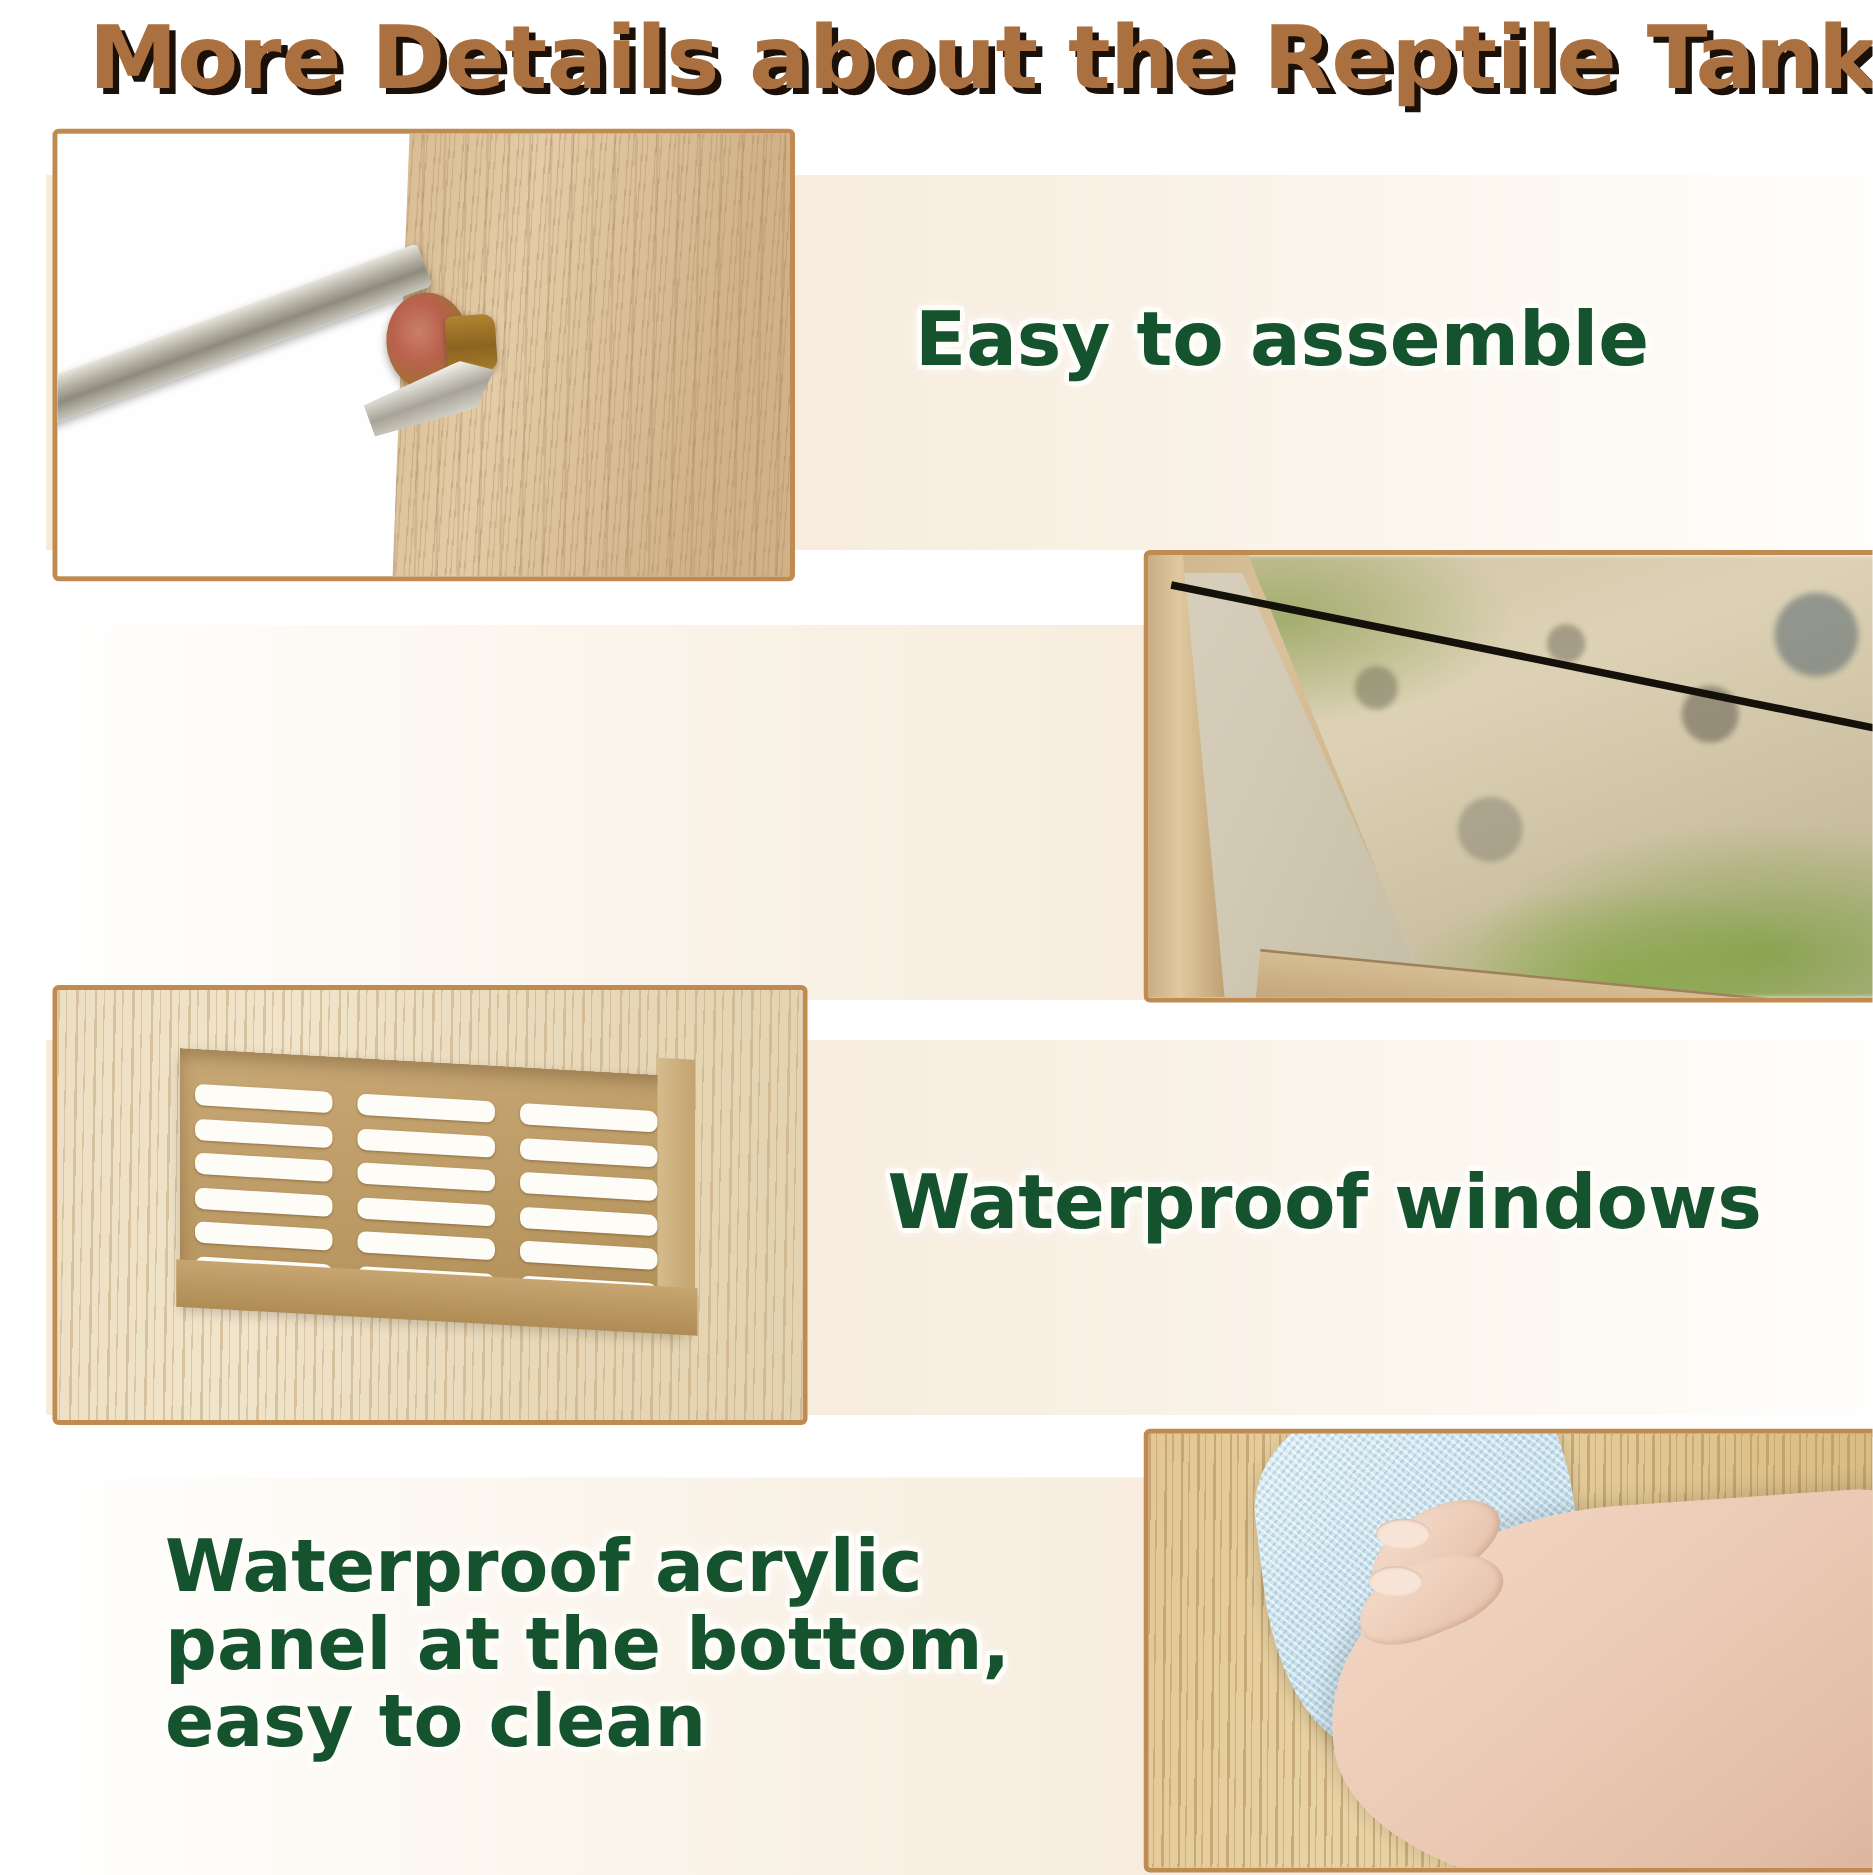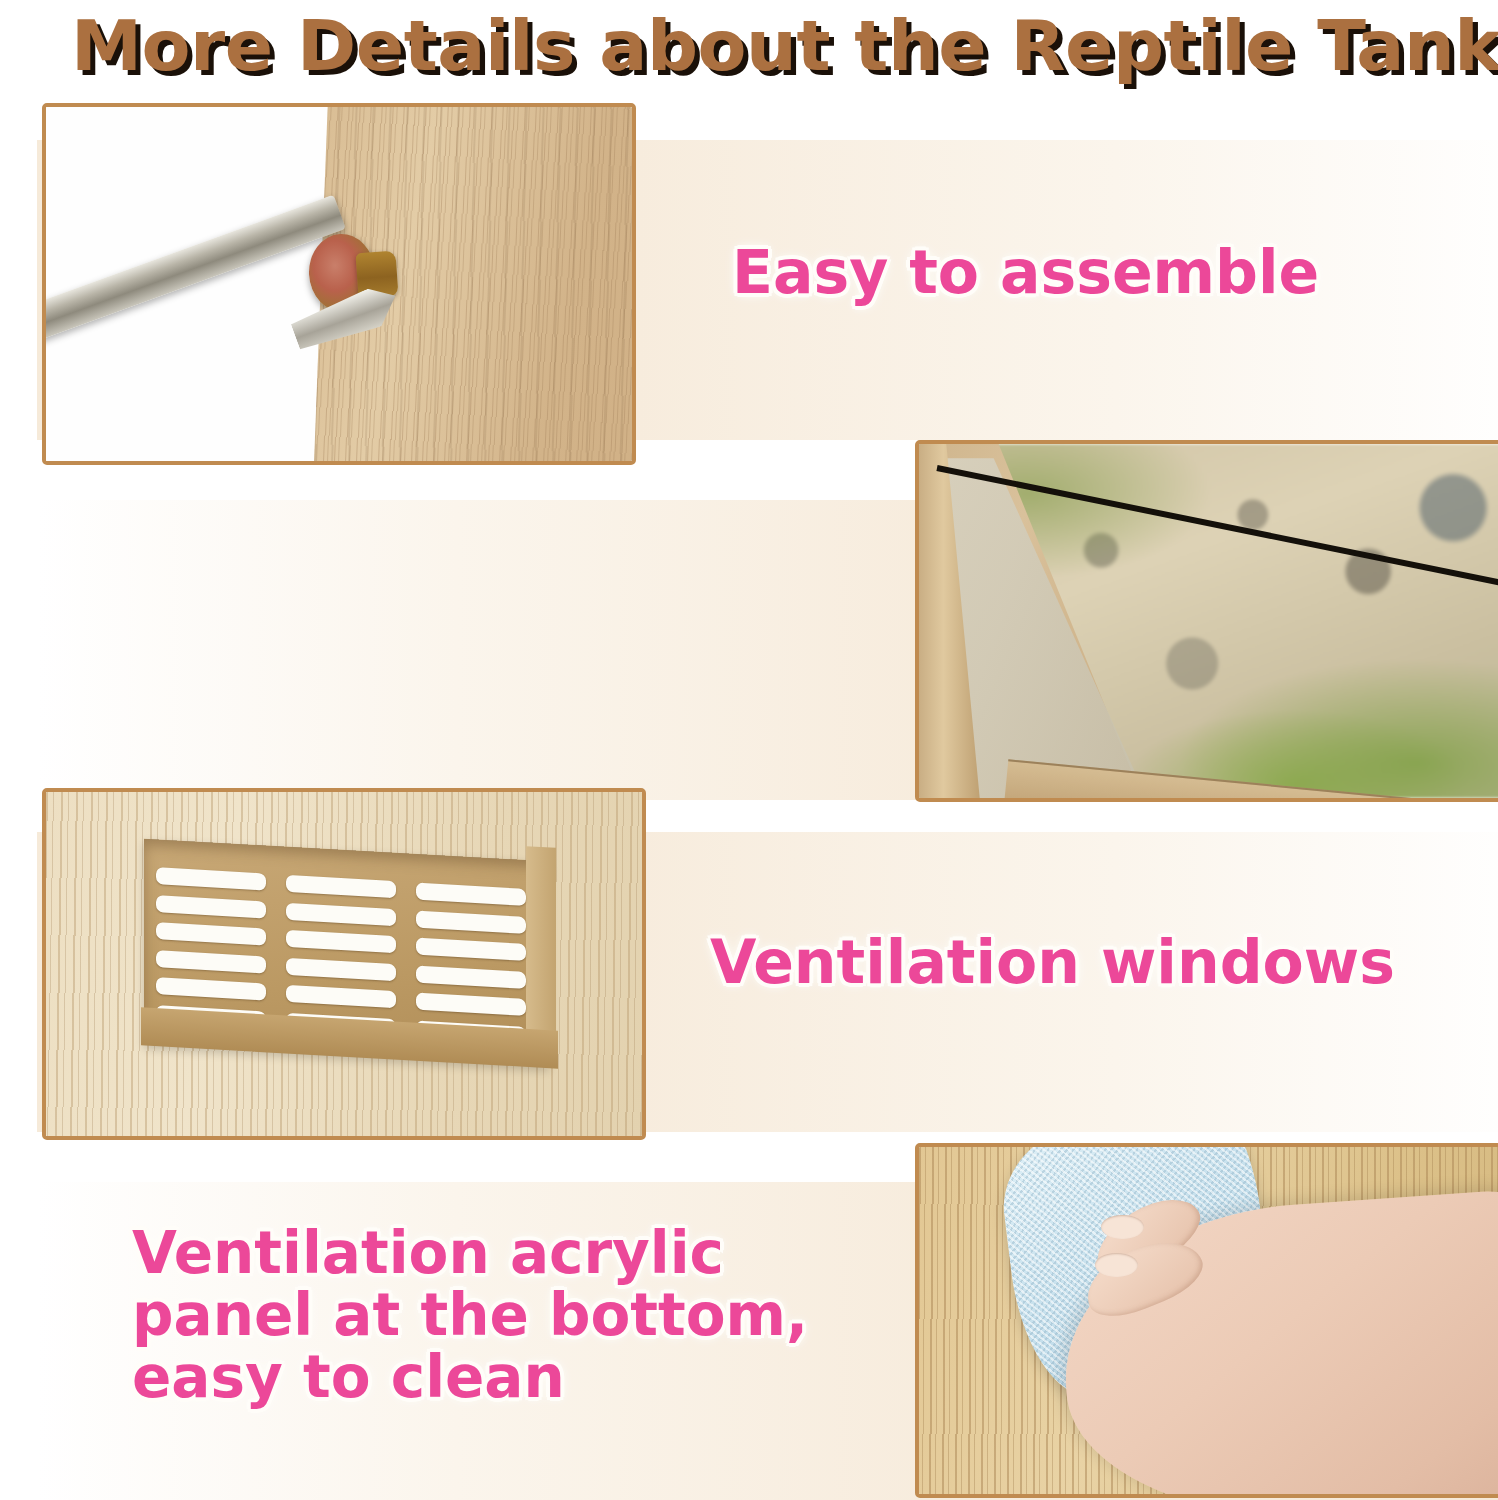--- a/index.html
+++ b/index.html
@@ -30,21 +30,21 @@
     background:linear-gradient(to left,#f6ead9 0%,#f7ecdd 40%,#fbf5ec 72%,#ffffff 100%);
   }
 
   #band1{ left:0;  top:140px;  width:1498px; height:300px; }
   #band2{ left:0;  top:500px;  width:1498px; height:300px; }
   #band3{ left:0;  top:832px;  width:1498px; height:300px; }
   #band4{ left:0;  top:1182px; width:1498px; height:318px; }
 
   
   .caption{
-    position:absolute; font-weight:bold; color:#ec4899;
+    position:absolute; font-weight:bold; color:#14532d;
     font-family:"DejaVu Sans", sans-serif;
     line-height:1.07; white-space:pre-line;
     text-shadow:
       -3px -3px 0 #fffdf9, 3px -3px 0 #fffdf9, -3px 3px 0 #fffdf9, 3px 3px 0 #fffdf9,
       -4px 0 0 #fffdf9, 4px 0 0 #fffdf9, 0 -4px 0 #fffdf9, 0 4px 0 #fffdf9,
       0 0 10px #fffdf9, 0 0 14px #fffdf9;
   }
   #cap1{ left:695px; top:240px; font-size:60px; }
   #cap2{ left:175px; top:582px; font-size:60px; }
   #cap3{ left:673px; top:930px; font-size:60px; }
@@ -306,23 +306,23 @@
           <div class="p3-slot"></div>
           <div class="p3-slot"></div>
           <div class="p3-slot"></div>
           <div class="p3-slot"></div>
           <div class="p3-slot"></div>
         </div>
       </div>
       <div class="p3-lip"></div>
     </div>
   </div>
-  <div class="caption nowrap" id="cap3">Ventilation windows</div>
-
-  <div class="caption" id="cap4">Ventilation acrylic
+  <div class="caption nowrap" id="cap3">Waterproof windows</div>
+
+  <div class="caption" id="cap4">Waterproof acrylic
 panel at the bottom,
 easy to clean</div>
   <div class="photo" id="photo4">
     <div class="ph-inner">
       <div class="p4-wood"></div>
       <div class="p4-vent"></div>
       <div class="p4-grille">
         <div class="p4-col">
           <div class="p4-slot"></div>
           <div class="p4-slot"></div>

